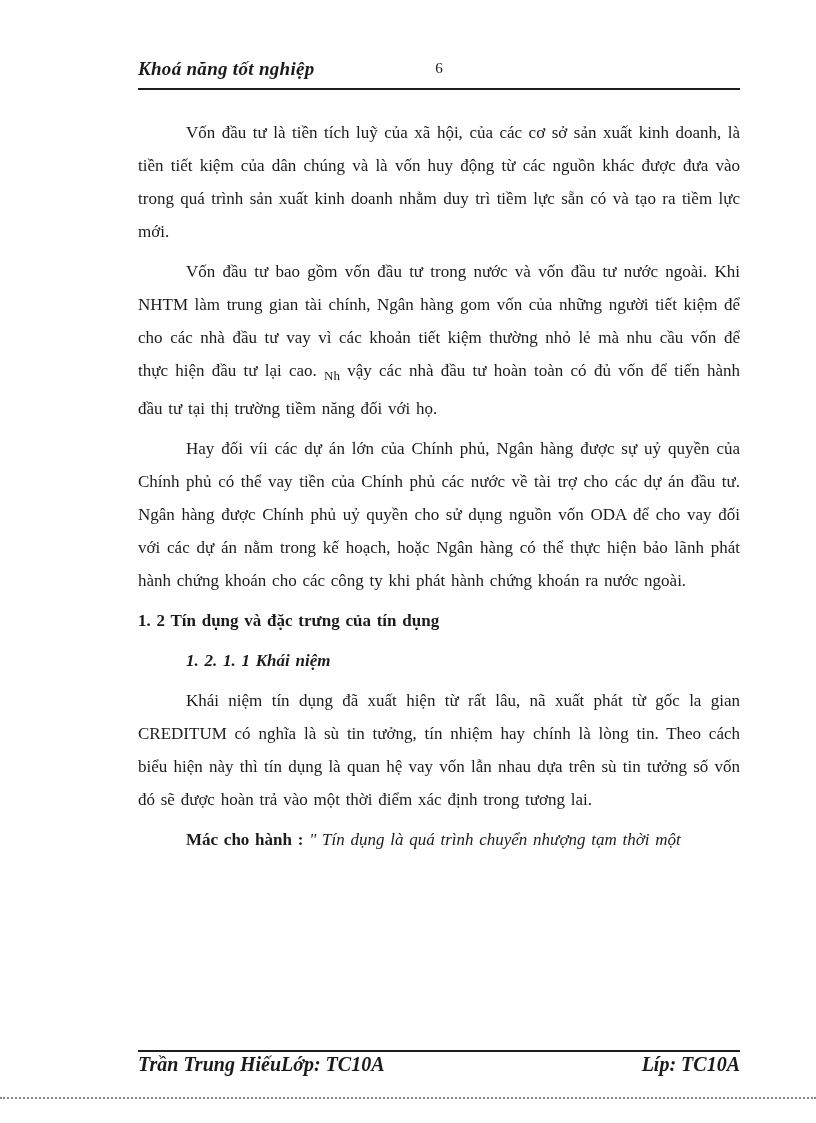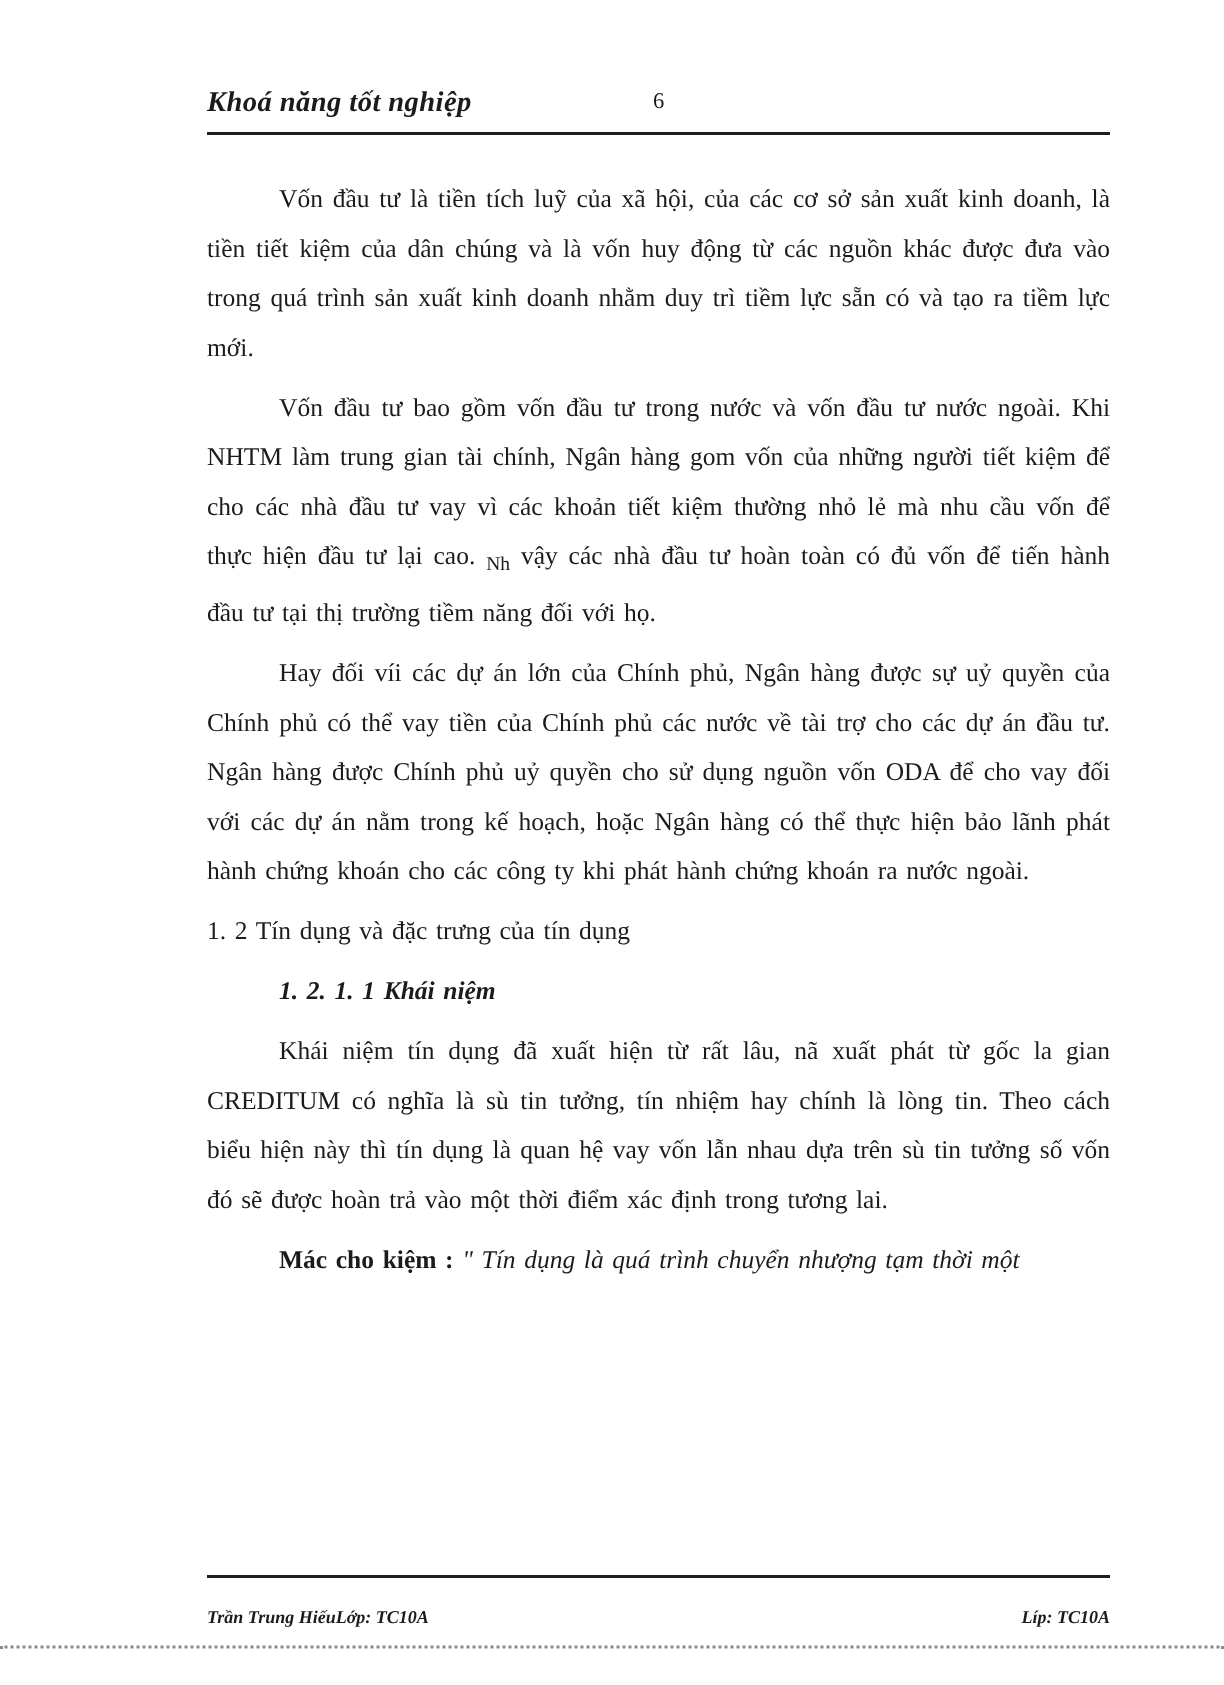--- a/index.html
+++ b/index.html
@@ -42,38 +42,38 @@
   }
   .body-text {
     margin-top: 26px;
     font-size: 17px;
     line-height: 33px;
     text-align: justify;
     word-spacing: 1.5px;
   }
   .body-text p { text-indent: 48px; margin-bottom: 7px; }
   .bi { font-weight: bold; font-style: italic; }
-  .heading-plain { font-weight: normal; font-style: normal; text-indent: 0 !important; }
+  .heading-plain { font-weight: bold; font-style: normal; text-indent: 0 !important; }
   .heading-bi-flush { font-weight: bold; font-style: italic; text-indent: 0 !important; }
   .heading-bi-indent { font-weight: bold; font-style: italic; }
   .nh-small { font-size: 13px; vertical-align: -4px; }
   .lead-bold { font-weight: bold; font-style: normal; }
   .quote-italic { font-style: italic; }
   .footer-area {
     position: absolute;
     left: 138px;
     top: 1050px;
     width: 602px;
     border-top: 2px solid #1f1f1f;
-    padding-top: 19px;
+    padding-top: 1px;
     display: flex;
     justify-content: space-between;
     font-weight: bold;
     font-style: italic;
-    font-size: 12px;
+    font-size: 20px;
   }
   .bottom-dots {
     position: absolute;
     left: 0;
     width: 816px;
     top: 1097px;
     height: 0;
     border-top: 2px dotted #8a8a8a;
   }
 </style>
@@ -98,21 +98,21 @@
 
       <p><span>Hay đối víi các dự án lớn của Chính phủ, Ngân hàng được sự uỷ quyền của Chính phủ có thể vay tiền của Chính phủ các nước về tài trợ cho các dự án đầu tư. Ngân hàng được Chính phủ uỷ quyền cho sử dụng nguồn vốn ODA để cho vay đối với các dự án nằm trong kế hoạch, hoặc Ngân hàng có thể thực hiện bảo lãnh phát hành chứng khoán cho các công ty khi phát hành chứng khoán ra nước ngoài.</span></p>
 
       <p class="heading-plain">1. 2 Tín dụng và đặc trưng của tín dụng</p>
 
 
       <p class="heading-bi-indent">1. 2. 1. 1 Khái niệm</p>
 
       <p><span>Khái niệm tín dụng đã xuất hiện từ rất lâu, nã xuất phát từ gốc la gian CREDITUM có nghĩa là sù tin tưởng, tín nhiệm hay chính là lòng tin. Theo cách biểu hiện này thì tín dụng là quan hệ vay vốn lẫn nhau dựa trên sù tin tưởng số vốn đó sẽ được hoàn trả vào một thời điểm xác định trong tương lai.</span></p>
 
-      <p><span class="lead-bold">Mác cho kiệm : </span><span class="quote-italic">" Tín dụng là quá trình chuyển nhượng tạm thời một</span></p>
+      <p><span class="lead-bold">Mác cho hành : </span><span class="quote-italic">" Tín dụng là quá trình chuyển nhượng tạm thời một</span></p>
 
     </div>
   </div>
 
   <div class="footer-area">
     <span>Trần Trung HiếuLớp: TC10A</span>
     <span>Líp: TC10A</span>
   </div>
 
   <div class="bottom-dots"></div>

